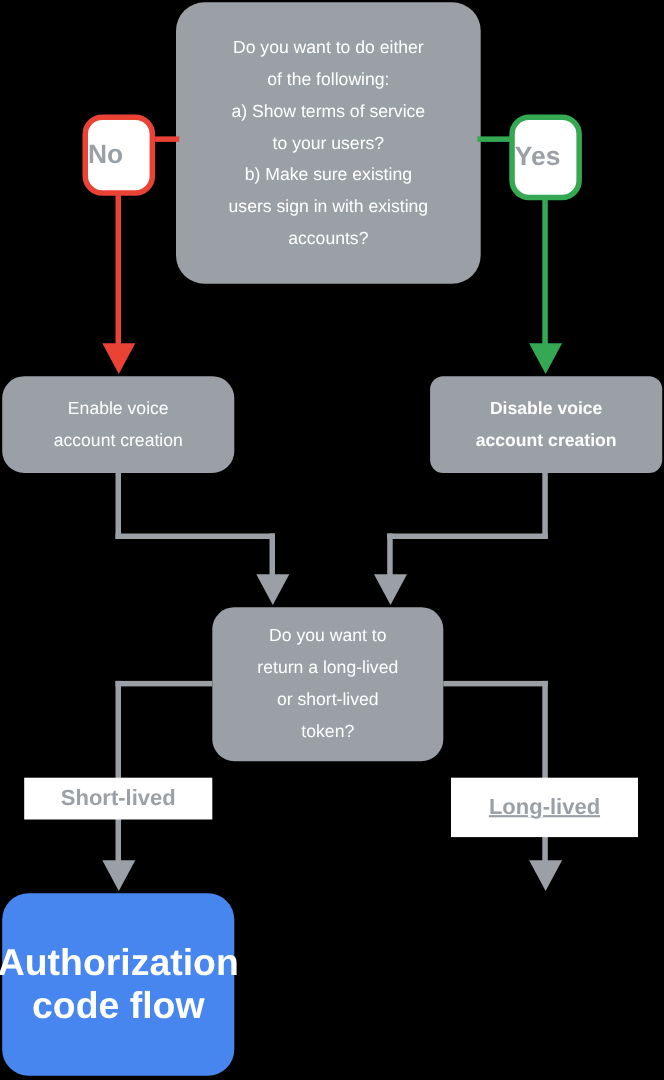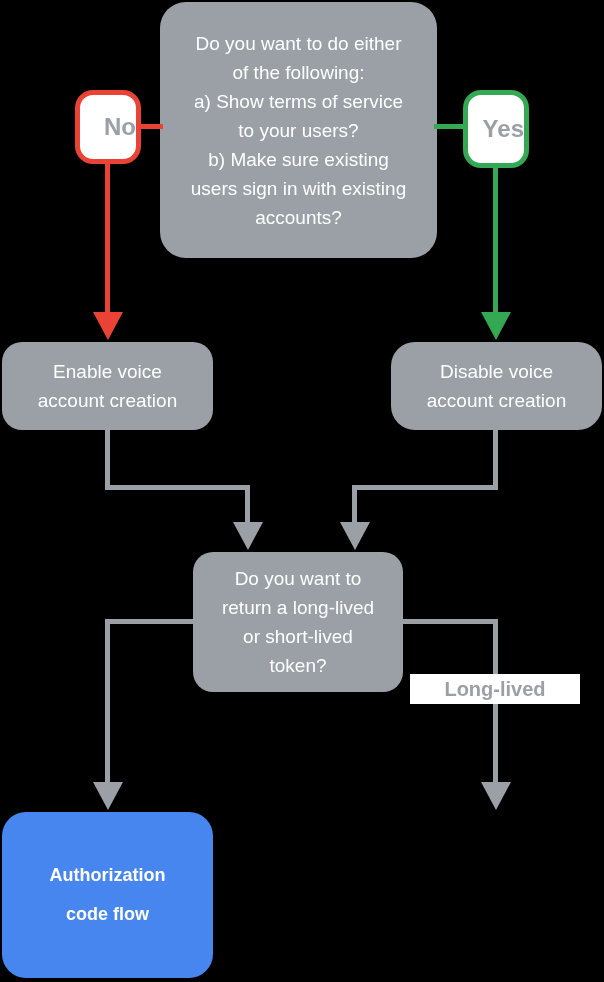--- a/index.html
+++ b/index.html
@@ -22,40 +22,41 @@
   .node{
     position:absolute;
     display:flex;align-items:center;justify-content:center;
     text-align:center;
     box-sizing:border-box;
   }
   .gray-node{
     background:var(--gray);
     color:var(--white);
     border-radius:22px;
-    font-size:19px;line-height:29px;font-weight:400;
+    font-size:16px;line-height:29px;font-weight:400;
     white-space:pre-line;
   }
   .blue-node{
     background:var(--blue);
     color:var(--white);
     border-radius:24px;
-    font-size:18px;line-height:39px;font-weight:700;
+    font-size:34px;line-height:39px;font-weight:700;
     white-space:pre-line;
     z-index:3;
   }
   .badge{
     position:absolute;
     background:var(--white);
     color:var(--gray);
-    display:flex;align-items:center;justify-content:flex-end;
+    display:flex;align-items:center;justify-content:flex-start;
     font-size:24px;font-weight:600;
     border-radius:18px;
     box-sizing:border-box;
     z-index:4;
+    margin-top:14px;
   }
   .badge.no{border:5px solid var(--red);}
   .badge.yes{border:5px solid var(--green);}
   .pill-label{
     position:absolute;
     background:var(--white);
     color:var(--gray);
     display:flex;align-items:center;justify-content:center;
     font-size:20px;font-weight:600;
     z-index:5;
@@ -81,42 +82,42 @@
   #yes-badge{left:463px;top:90px;width:66px;height:78px;}
 
   #no-h{left:141px;top:124px;width:22px;height:5px;}
   #yes-h{left:434px;top:124px;width:31px;height:5px;}
   #no-v{left:105px;top:160px;width:5px;height:154px;}
   #yes-v{left:493px;top:160px;width:5px;height:154px;}
   #no-arrow{left:93px;top:312px;}
   #yes-arrow{left:481px;top:312px;}
 
   #enable-node{left:2px;top:342px;width:211px;height:88px;border-radius:20px;text-align:center;}
-  #disable-node{left:391px;top:342px;width:211px;height:88px;border-radius:24px;}
+  #disable-node{left:391px;top:342px;width:211px;height:88px;border-radius:12px;font-weight:bold;}
 
   #l-v1{left:105px;top:428px;width:5px;height:62px;}
   #l-h1{left:105px;top:485px;width:145px;height:5px;}
   #l-v2{left:245px;top:485px;width:5px;height:40px;}
   #l-arrow{left:233px;top:522px;}
   #r-v1{left:493px;top:428px;width:5px;height:62px;}
   #r-h1{left:352px;top:485px;width:146px;height:5px;}
   #r-v2{left:352px;top:485px;width:5px;height:40px;}
   #r-arrow{left:340px;top:522px;}
 
   #token-question{left:193px;top:552px;width:210px;height:140px;border-radius:20px;padding:24px;}
 
   #exit-lh{left:105px;top:619px;width:88px;height:5px;}
   #exit-rh{left:403px;top:619px;width:95px;height:5px;}
   #exit-lv{left:105px;top:619px;width:5px;height:167px;}
   #exit-rv{left:493px;top:619px;width:5px;height:167px;}
   #bl-arrow{left:93px;top:782px;}
   #br-arrow{left:481px;top:782px;}
 
   #short-label{left:22px;top:707px;width:171px;height:38px;}
-  #long-label{left:410px;top:674px;width:170px;height:30px;}
+  #long-label{left:410px;top:707px;width:170px;height:54px;text-decoration:underline;}
 
   #auth-node{left:2px;top:812px;width:211px;height:166px;}
   #implicit-node{left:391px;top:812px;width:211px;height:166px;}
 </style>
 </head>
 <body>
 
 <div class="canvas">
 
   <div class="node gray-node" id="top-question">
@@ -169,20 +170,23 @@
 token?</span>
   </div>
 
   <div class="line gray" id="exit-lh"></div>
   <div class="line gray" id="exit-rh"></div>
   <div class="line gray" id="exit-lv"></div>
   <div class="line gray" id="exit-rv"></div>
   <div class="arrow-down gray" id="bl-arrow"></div>
   <div class="arrow-down gray" id="br-arrow"></div>
 
+  <div class="pill-label" id="short-label">
+    <span>Short-lived</span>
+  </div>
   <div class="pill-label" id="long-label">
     <span>Long-lived</span>
   </div>
 
   <div class="node blue-node" id="auth-node">
     <span>Authorization
 code flow</span>
   </div>
 
 </div>

